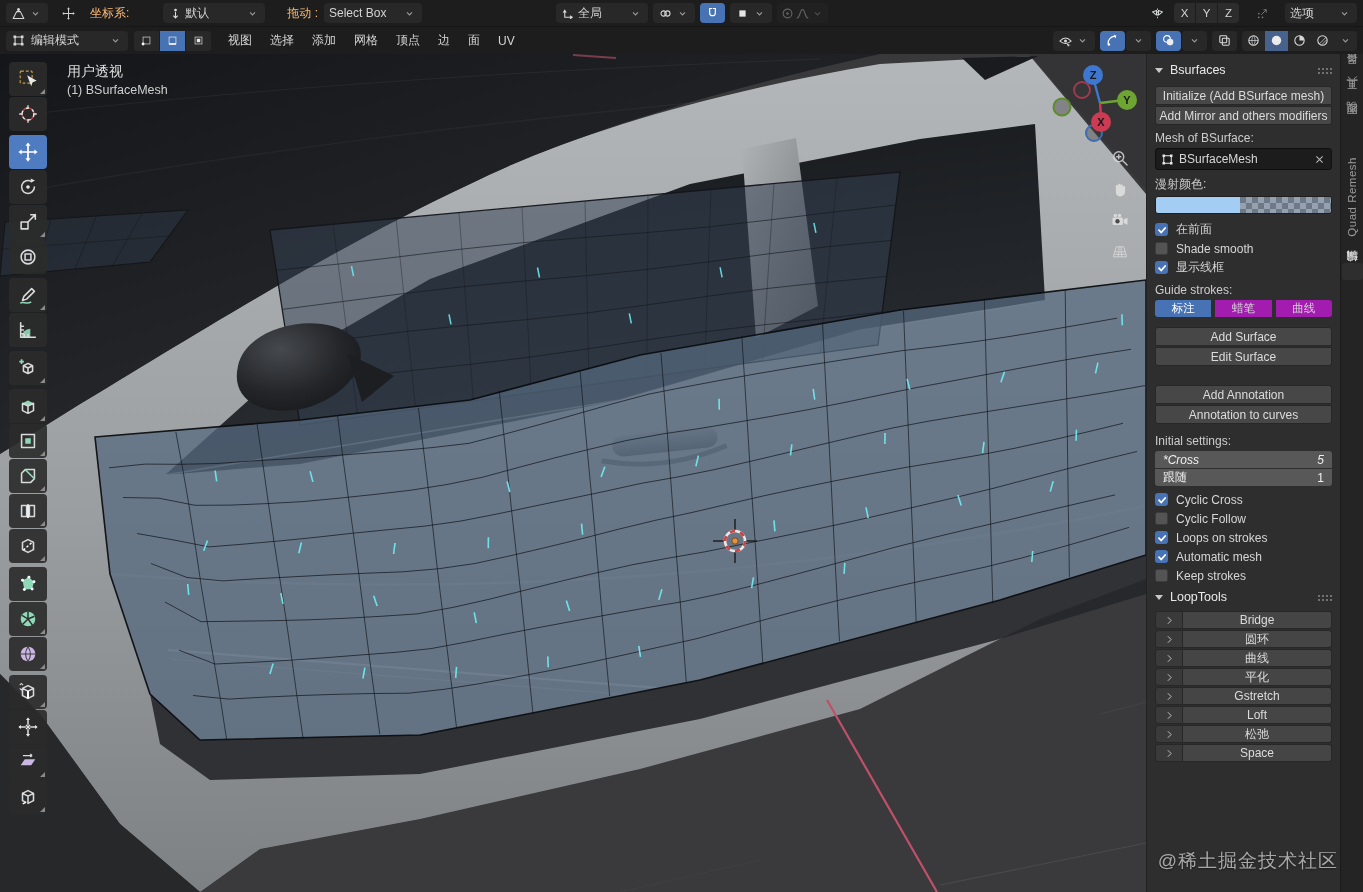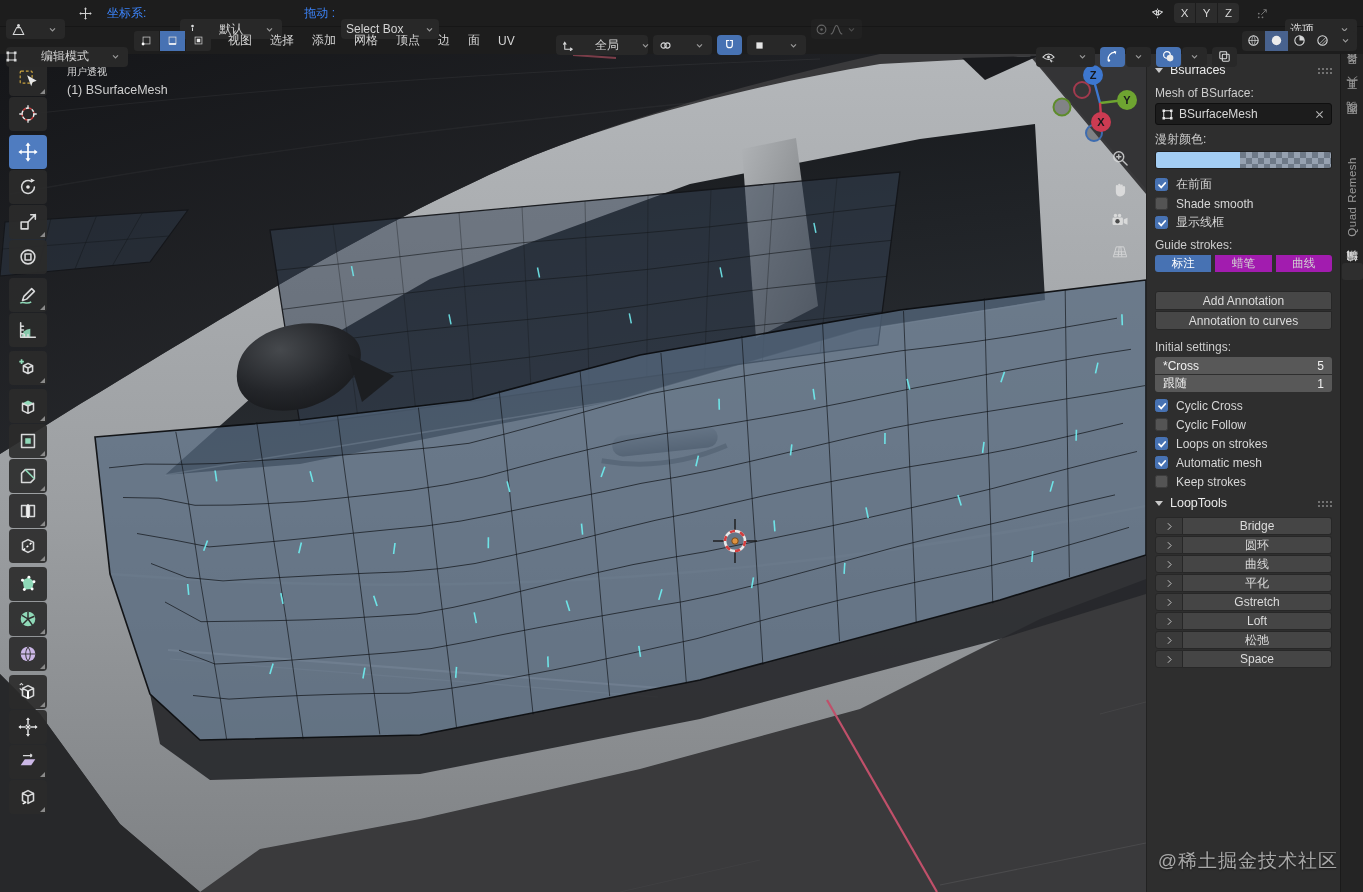--- a/index.html
+++ b/index.html
@@ -3,23 +3,23 @@
 <meta charset="utf-8">
 <style>
   html,body{margin:0;padding:0;background:#111;}
   #app{position:relative;width:1363px;height:892px;overflow:hidden;background:#2e2e2e;
        font-family:"Liberation Sans","DejaVu Sans",sans-serif;font-size:12px;color:#cfcfcf;
        -webkit-font-smoothing:antialiased;user-select:none;}
   
   #topbar{position:absolute;left:0;top:0;width:1363px;height:54px;background:#1d1d1d;z-index:30;}
   .hrow{position:relative;display:flex;align-items:center;height:27px;padding:0 6px;box-sizing:border-box;}
   #hrow1{border-bottom:1px solid #161616;height:27px;}
-  .hlabel{color:#3b82f6;margin:0 6px 0 10px;white-space:nowrap;}
-  .hdrop,.hbtn{display:flex;align-items:center;gap:19px;background:#282828;border-radius:4px;
-       height:20px;padding:0 5px;color:#d4d4d4;white-space:nowrap;cursor:default;margin-top:32px;}
+  .hlabel{color:#fdba74;margin:0 6px 0 10px;white-space:nowrap;}
+  .hdrop,.hbtn{display:flex;align-items:center;gap:2px;background:#282828;border-radius:4px;
+       height:20px;padding:0 5px;color:#d4d4d4;white-space:nowrap;cursor:default;}
   .hbtn.active{background:#4772b3;}
   .hgroup{display:flex;align-items:center;background:#282828;border-radius:4px;height:20px;padding:0 3px;}
   .hgroup.disabled{opacity:.38;}
   .hicon{display:flex;align-items:center;justify-content:center;width:24px;height:20px;}
   .hicon.dim{opacity:.6;}
   .hmid{position:absolute;left:556px;top:3px;display:flex;align-items:center;gap:5px;}
   .hright{margin-left:auto;display:flex;align-items:center;gap:5px;}
   .axisbtns{display:flex;gap:1px;border-radius:4px;overflow:hidden;}
   .axisbtns .ax{width:21px;height:20px;display:flex;align-items:center;justify-content:center;
        background:#2c2c2c;color:#d8d8d8;font-size:11.5px;}
@@ -29,21 +29,21 @@
   .selbtn.active{background:#4772b3;}
   .shadegrp{display:flex;align-items:center;background:#282828;border-radius:4px;overflow:hidden;}
   .shadegrp .sh{width:23px;height:20px;display:flex;align-items:center;justify-content:center;}
   .shadegrp .sh.active{background:#48628e;}
   .bluebtn{background:#4772b3;}
   svg.ic{display:block;}
   
   #viewport{position:absolute;left:0;top:54px;width:1146px;height:838px;background:#39393b;overflow:hidden;}
   #scene{position:absolute;left:0;top:0;}
   #vptext{position:absolute;left:67px;top:8px;line-height:19px;z-index:5;pointer-events:none;}
-  #vptext .l1{color:#dedede;font-size:10px;}
+  #vptext .l1{color:#dedede;font-size:14px;}
   #vptext .l2{color:#cfcfcf;font-size:12.5px;}
   #gizmo{position:absolute;left:1050px;top:6px;z-index:6;}
   #navcol{position:absolute;left:1106px;top:92px;z-index:6;display:flex;flex-direction:column;gap:7px;}
   .navbtn{width:28px;height:24px;display:flex;align-items:center;justify-content:center;opacity:.85;}
   
   #toolbar{position:absolute;left:9px;top:62px;width:40px;z-index:20;display:flex;flex-direction:column;}
   .tbtn{position:relative;width:38px;height:34px;margin-bottom:1px;border-radius:4px;background:#2b2b2be8;
         display:flex;align-items:center;justify-content:center;}
   .tbtn.active{background:#4f7cc0;}
   .tbtn.gap{margin-bottom:4px;}
@@ -77,21 +77,21 @@
       display:flex;align-items:center;justify-content:center;box-sizing:border-box;}
   .cb.on{background:#4772b3;border-color:#4772b3;}
   .cbrow .cblabel{margin-left:8px;color:#d6d6d6;}
   .segment{display:flex;height:17px;border-radius:3px;overflow:hidden;gap:4px;margin-top:2px;}
   .segment .seg{flex:1;background:#a21caf;display:flex;align-items:center;justify-content:center;
       color:#d2d2d2;font-size:11.5px;}
   .segment .seg.active{background:#4772b3;color:#fff;}
   .numstack{margin:2px 0 4px 0;}
   .numfield{height:17px;background:#585858;display:flex;align-items:center;padding:0 8px;color:#f0f0f0;
       margin-bottom:1px;}
-  .numfield:first-child{border-radius:3px 3px 0 0;}
+  .numfield:first-child{border-radius:3px 3px 0 0;font-style:italic;}
   .numfield:last-child{border-radius:0 0 3px 3px;}
   .numfield .nval{margin-left:auto;}
   .looprow{display:flex;height:18px;margin-bottom:1px;}
   .looprow .chevcell{width:26px;background:#3a3a3a;border:1px solid #272727;border-radius:3px 0 0 3px;
       display:flex;align-items:center;justify-content:center;}
   .looprow .loopbtn{flex:1;background:#454545;border:1px solid #272727;border-left:none;
       border-radius:0 3px 3px 0;display:flex;align-items:center;justify-content:center;color:#dcdcdc;}
   
   #tabstrip{position:absolute;left:1340px;top:54px;width:23px;height:838px;background:#242424;
       border-left:1px solid #1a1a1a;box-sizing:border-box;padding-top:6px;z-index:10;
@@ -771,20 +771,24 @@
         <span class="sub"></span>
       </div>
     </div>
 
   <div id="sidebar">
     <div class="phead">
       <span class="tri"></span>
       <span>Bsurfaces</span>
       <span class="dragdots"></span>
     </div>
+    <div class="btnstack" style="margin-top:6px;">
+      <div class="pbtn">Initialize (Add BSurface mesh)</div>
+      <div class="pbtn">Add Mirror and others modifiers</div>
+    </div>
     <div class="plabel">Mesh of BSurface:</div>
     <div class="meshfield">
       <span>
           <svg class="ic" width="15" height="15" viewBox="0 0 24 24">
             <rect x="6" y="6" width="12" height="12" stroke="#e8e8e8" stroke-width="1.6" fill="none"></rect>
             <rect x="4" y="4" width="4" height="4" fill="#e8e8e8"></rect>
             <rect x="16" y="4" width="4" height="4" fill="#e8e8e8"></rect>
             <rect x="16" y="16" width="4" height="4" fill="#e8e8e8"></rect>
             <rect x="4" y="16" width="4" height="4" fill="#e8e8e8"></rect>
           </svg>
@@ -822,20 +826,24 @@
           </span>
           <span class="cblabel">显示线框</span>
         </div>
       </div>
     <div class="plabel">Guide strokes:</div>
     <div class="segment" id="guideseg">
         <div class="seg active">标注</div>
         <div class="seg">蜡笔</div>
         <div class="seg">曲线</div>
       </div>
+    <div class="btnstack" style="margin-top:10px;" id="surfbtns">
+        <div class="pbtn">Add Surface</div>
+        <div class="pbtn">Edit Surface</div>
+      </div>
     <div class="btnstack" style="margin-top:19px;" id="annobtns">
         <div class="pbtn">Add Annotation</div>
         <div class="pbtn">Annotation to curves</div>
       </div>
     <div class="plabel" style="margin-top:10px;">Initial settings:</div>
     <div class="numstack" id="numfields">
         <div class="numfield">
           <span>*Cross</span>
           <span class="nval">5</span>
         </div>

